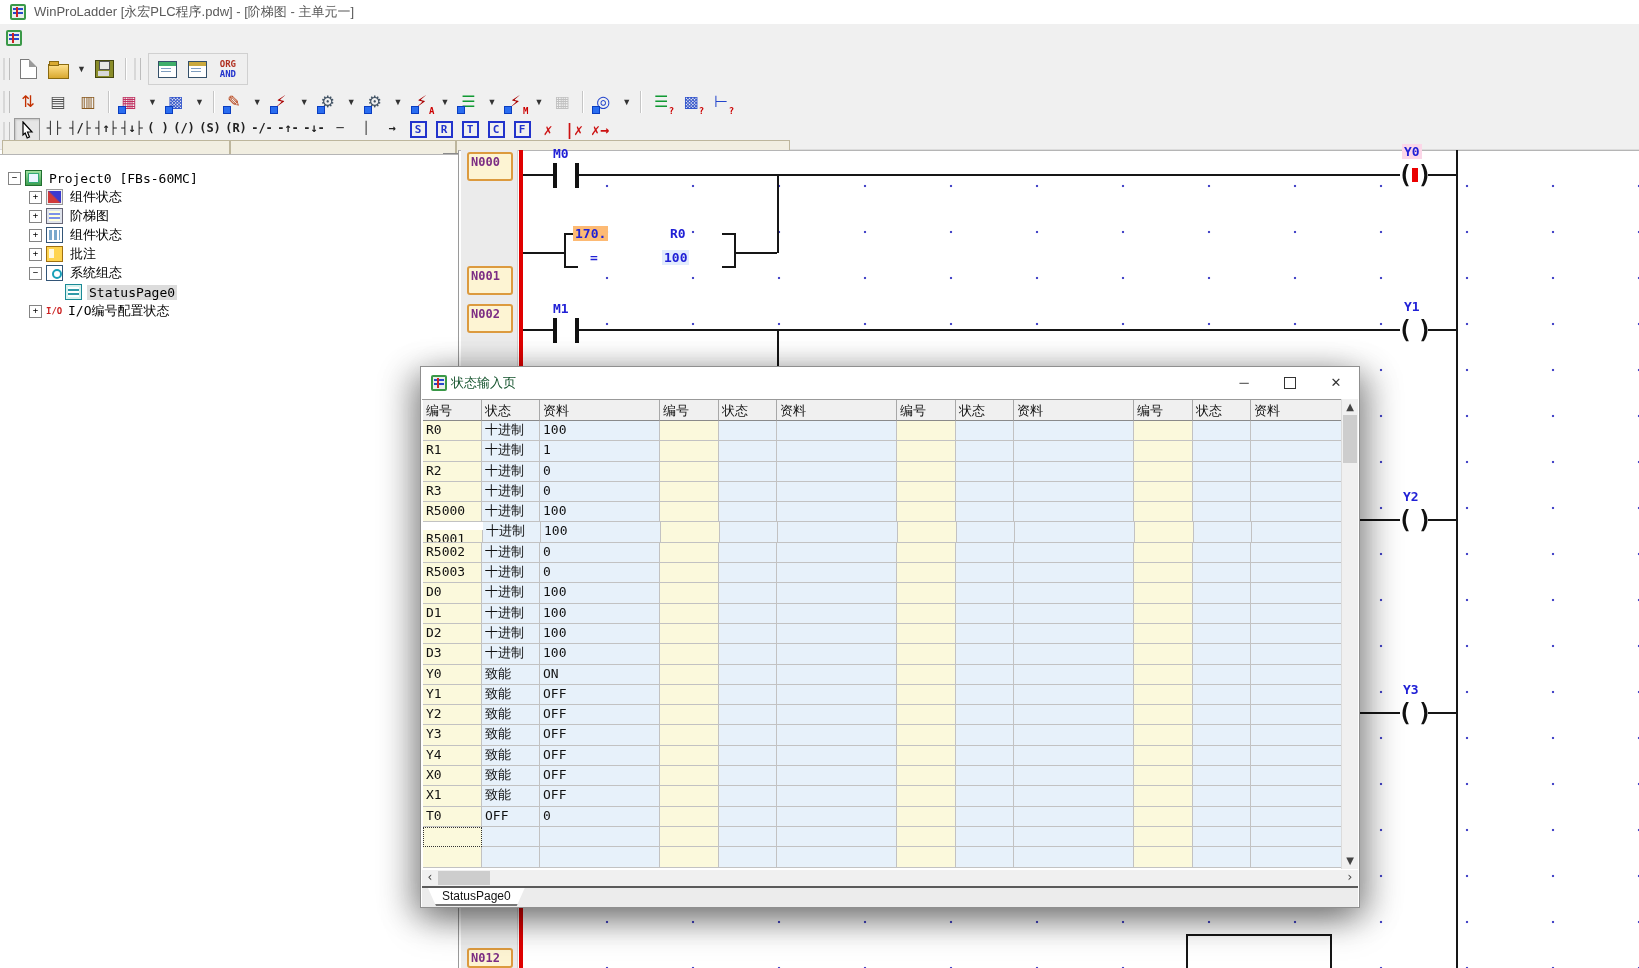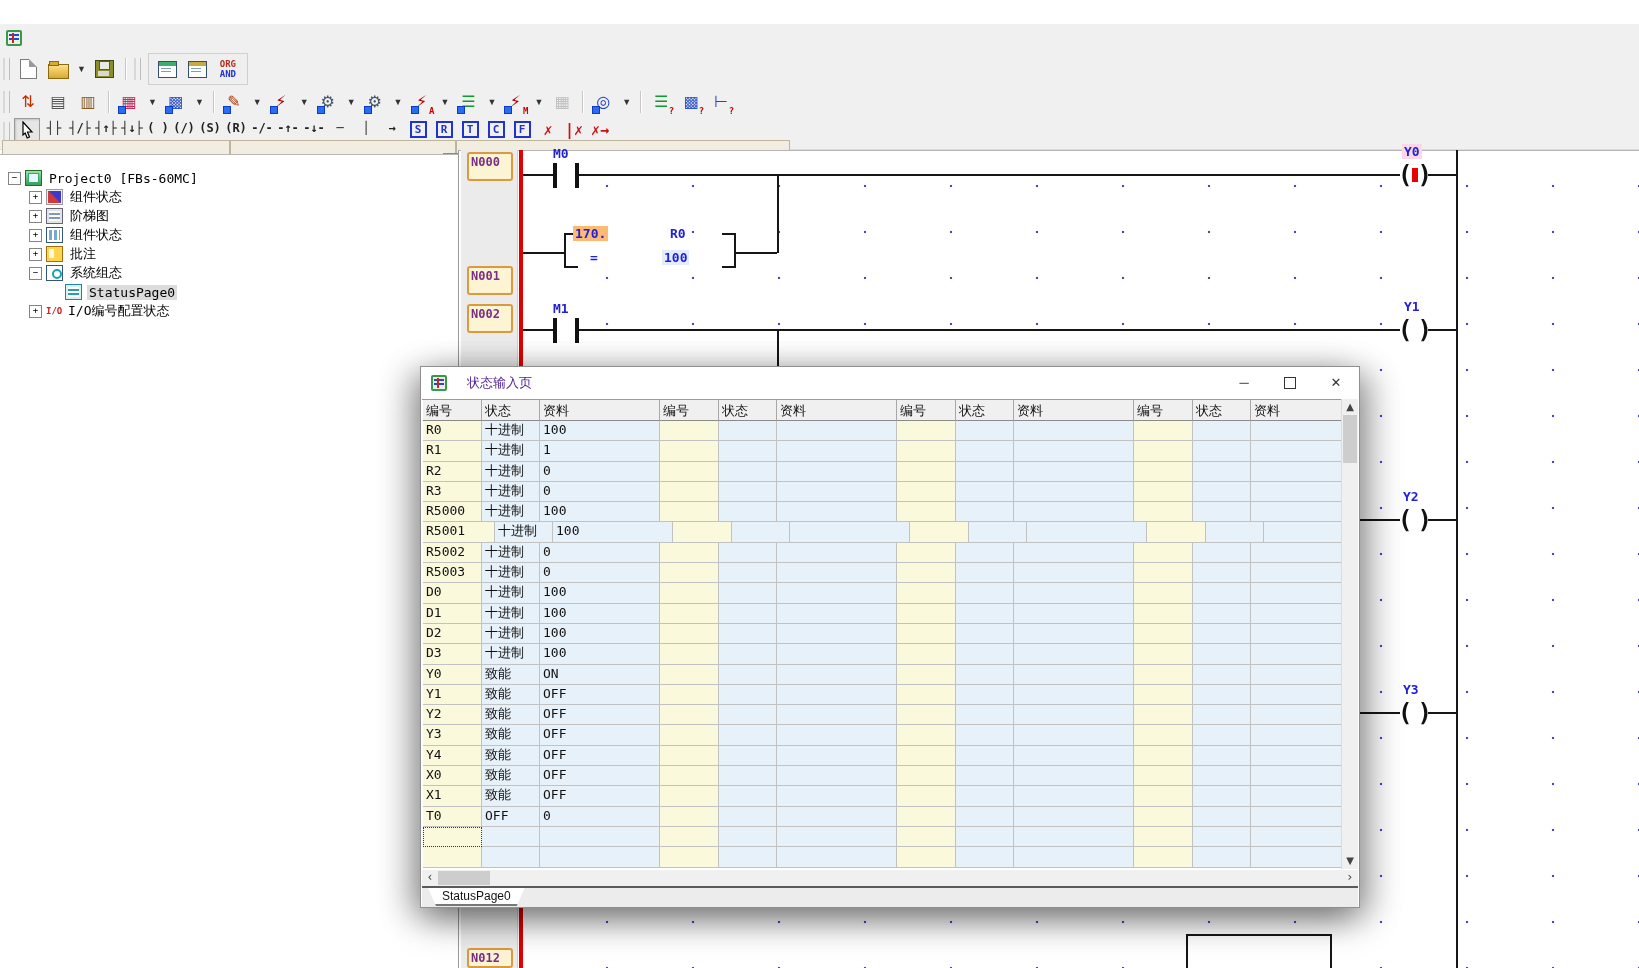--- a/index.html
+++ b/index.html
@@ -88,21 +88,21 @@
   .cbar{width:4px;height:25px;background:#111;}
   .llabel{font:bold 13px "DejaVu Sans Mono",monospace;color:#2121d6;padding:0 2px;}
   .coil{width:34px;height:28px;display:flex;align-items:center;justify-content:space-between;
     font:bold 24px/24px "DejaVu Sans Mono",monospace;color:#111;}
   .coil .en{width:11px;height:14px;background:#ea0000;}
   .pbox{border:2px solid #161616;background:#fff;}
   
   #swin{left:420px;top:366px;width:938px;height:540px;background:#fff;border:1px solid #8f8f8f;
     box-shadow:0 12px 34px rgba(0,0,0,.38),14px 6px 30px rgba(0,0,0,.18),-14px 6px 30px rgba(0,0,0,.18);}
   .swtitle{position:absolute;left:0;top:0;width:100%;height:31px;background:#fff;display:flex;align-items:center;}
-  .swtitle .t{font-size:13px;color:#4c1d95;margin-left:20px;}
+  .swtitle .t{font-size:13px;color:#14532d;margin-left:4px;}
   .swtitle .appicon{margin-left:10px;}
   .capbtns{position:absolute;right:0;top:0;height:31px;display:flex;}
   .cap{width:46px;height:31px;display:flex;align-items:center;justify-content:center;font-size:13px;color:#333;}
   .cap .sq{width:10px;height:10px;border:1px solid #333;}
   .stable{position:absolute;left:1px;top:32px;right:1px;height:470px;border-top:1px solid #999;background:#fff;overflow:hidden;}
   .shead{position:absolute;left:1px;top:0;height:21px;display:flex;}
   .shead .hc{background:#f0f0f0;border-right:1px solid #a8a8a8;border-bottom:1px solid #8a8a8a;
     font-size:13px;color:#111;padding:2px 3px 0 3px;box-sizing:border-box;}
   .srows{position:absolute;left:1px;top:21px;}
   .srow{display:flex;height:20.3px;box-sizing:border-box;}
@@ -121,20 +121,30 @@
   .sheettab{position:absolute;left:6px;top:0;height:17px;background:#fff;padding:0 14px;
     font:12px/16px "Liberation Sans",sans-serif;color:#111;
     clip-path:polygon(0 0,100% 0,calc(100% - 8px) 100%,8px 100%);
     border-bottom:1px solid #777;box-shadow:inset 0 -1px 0 #777;}
 </style>
 </head>
 <body>
 
 <div id="app">
 
+  <div class="abs titlebar">
+    <span class="appicon"><svg width="16" height="16" viewBox="0 0 16 16">
+          <rect x="0" y="0" width="16" height="16" rx="2" fill="#3a9948"></rect>
+          <rect x="2" y="2" width="12" height="12" fill="#e9f0ea"></rect>
+          <rect x="3" y="4" width="10" height="2" fill="#2a48cc"></rect>
+          <rect x="3" y="8" width="10" height="2" fill="#2a48cc"></rect>
+          <rect x="6" y="3" width="2" height="10" fill="#cc2222"></rect>
+        </svg></span>
+    <span class="ttl">WinProLadder [永宏PLC程序.pdw] - [阶梯图 - 主单元一]</span>
+  </div>
 
   <div class="abs menubar">
     <span class="appicon"><svg width="16" height="16" viewBox="0 0 16 16">
           <rect x="0" y="0" width="16" height="16" rx="2" fill="#3a9948"></rect>
           <rect x="2" y="2" width="12" height="12" fill="#e9f0ea"></rect>
           <rect x="3" y="4" width="10" height="2" fill="#2a48cc"></rect>
           <rect x="3" y="8" width="10" height="2" fill="#2a48cc"></rect>
           <rect x="6" y="3" width="2" height="10" fill="#cc2222"></rect>
         </svg></span>
   </div>
@@ -547,21 +557,21 @@
             <span class="sc b" style="width: 58px;"></span>
             <span class="sc b" style="width: 120px;"></span>
             <span class="sc y" style="width: 59px;"></span>
             <span class="sc b" style="width: 58px;"></span>
             <span class="sc b" style="width: 120px;"></span>
             <span class="sc y" style="width: 59px;"></span>
             <span class="sc b" style="width: 58px;"></span>
             <span class="sc b" style="width: 91px;"></span>
           </div>
           <div class="srow">
-            <span class="sc y" style="width: 72px;">R5001</span>
+            <span class="sc y" style="width: 60px; margin-top: 8px;">R5001</span>
             <span class="sc b" style="width: 58px;">十进制</span>
             <span class="sc b" style="width: 120px;">100</span>
             <span class="sc y" style="width: 59px;"></span>
             <span class="sc b" style="width: 58px;"></span>
             <span class="sc b" style="width: 120px;"></span>
             <span class="sc y" style="width: 59px;"></span>
             <span class="sc b" style="width: 58px;"></span>
             <span class="sc b" style="width: 120px;"></span>
             <span class="sc y" style="width: 59px;"></span>
             <span class="sc b" style="width: 58px;"></span>

